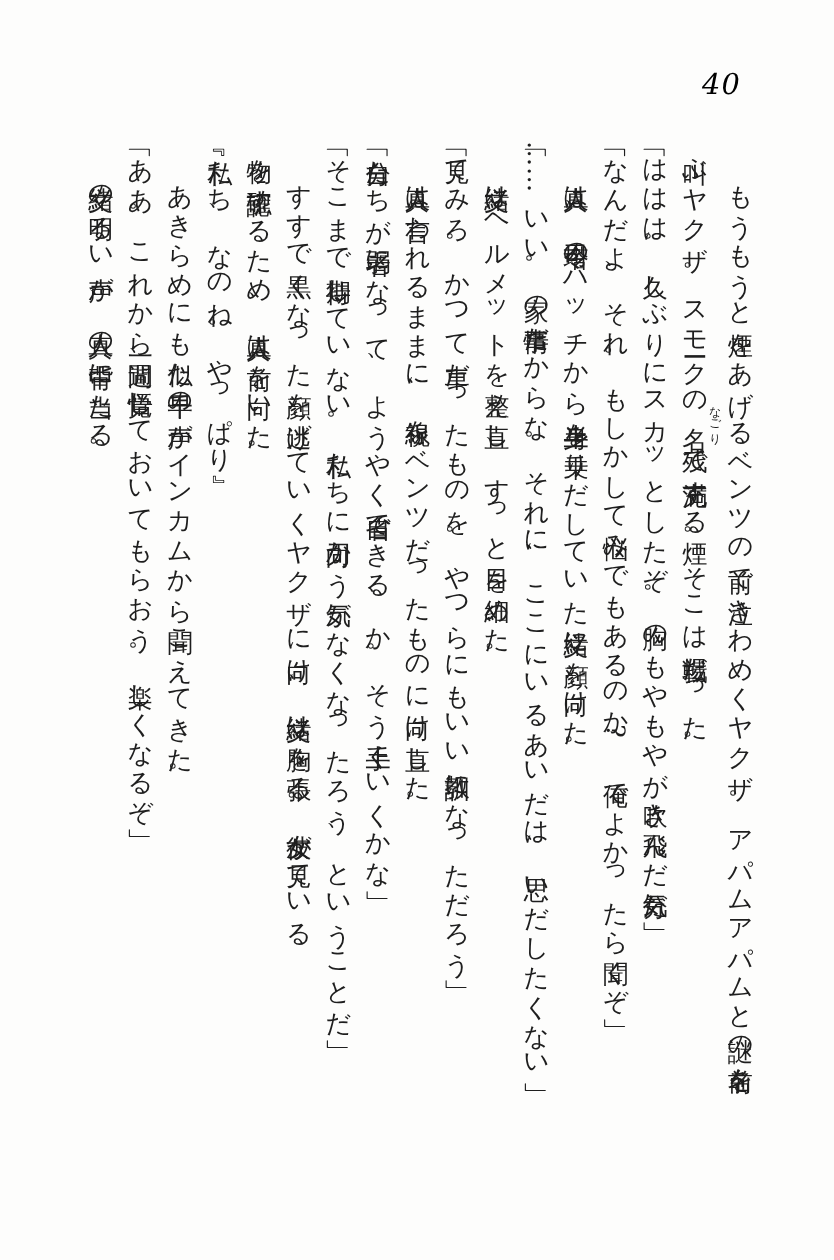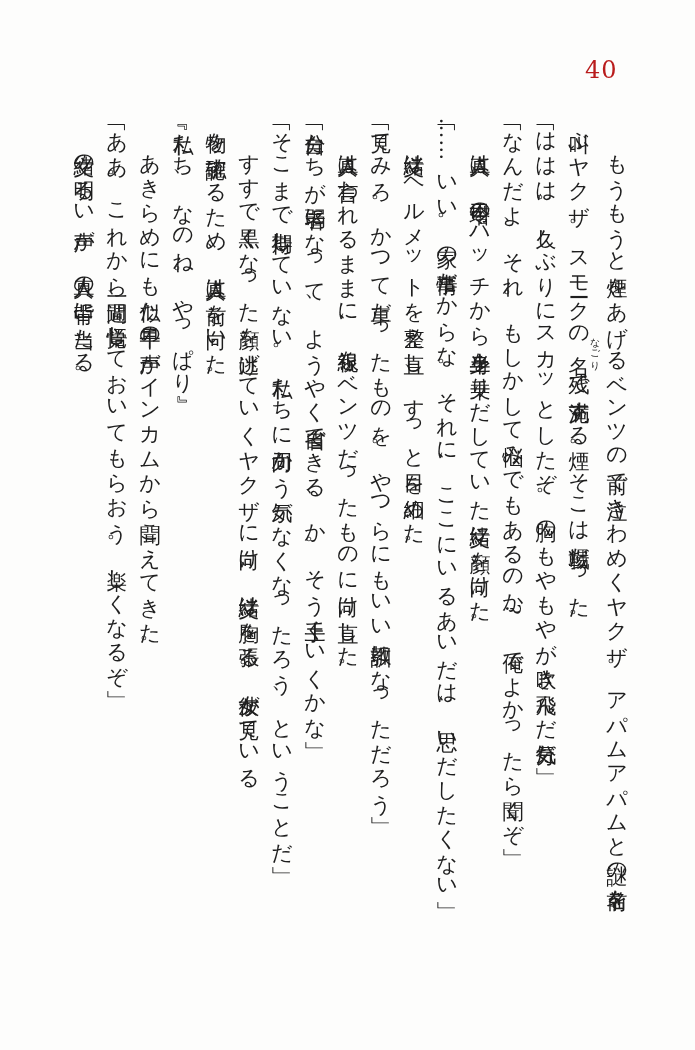--- a/index.html
+++ b/index.html
@@ -18,22 +18,23 @@
   .page {
     position: absolute;
     inset: 0;
     background: #fdfdfc;
   }
   .page-number {
     position: absolute;
     top: 56px;
     left: 585px;
     font-size: 24px;
+    font-style: italic;
     letter-spacing: 1px;
-    color: #b91c1c;
+    color: #000000;
   }
   .text-block {
     position: absolute;
     top: 117px;
     right: 62px;
     height: 836px;
     writing-mode: vertical-rl;
     text-orientation: mixed;
   }
   .line {

